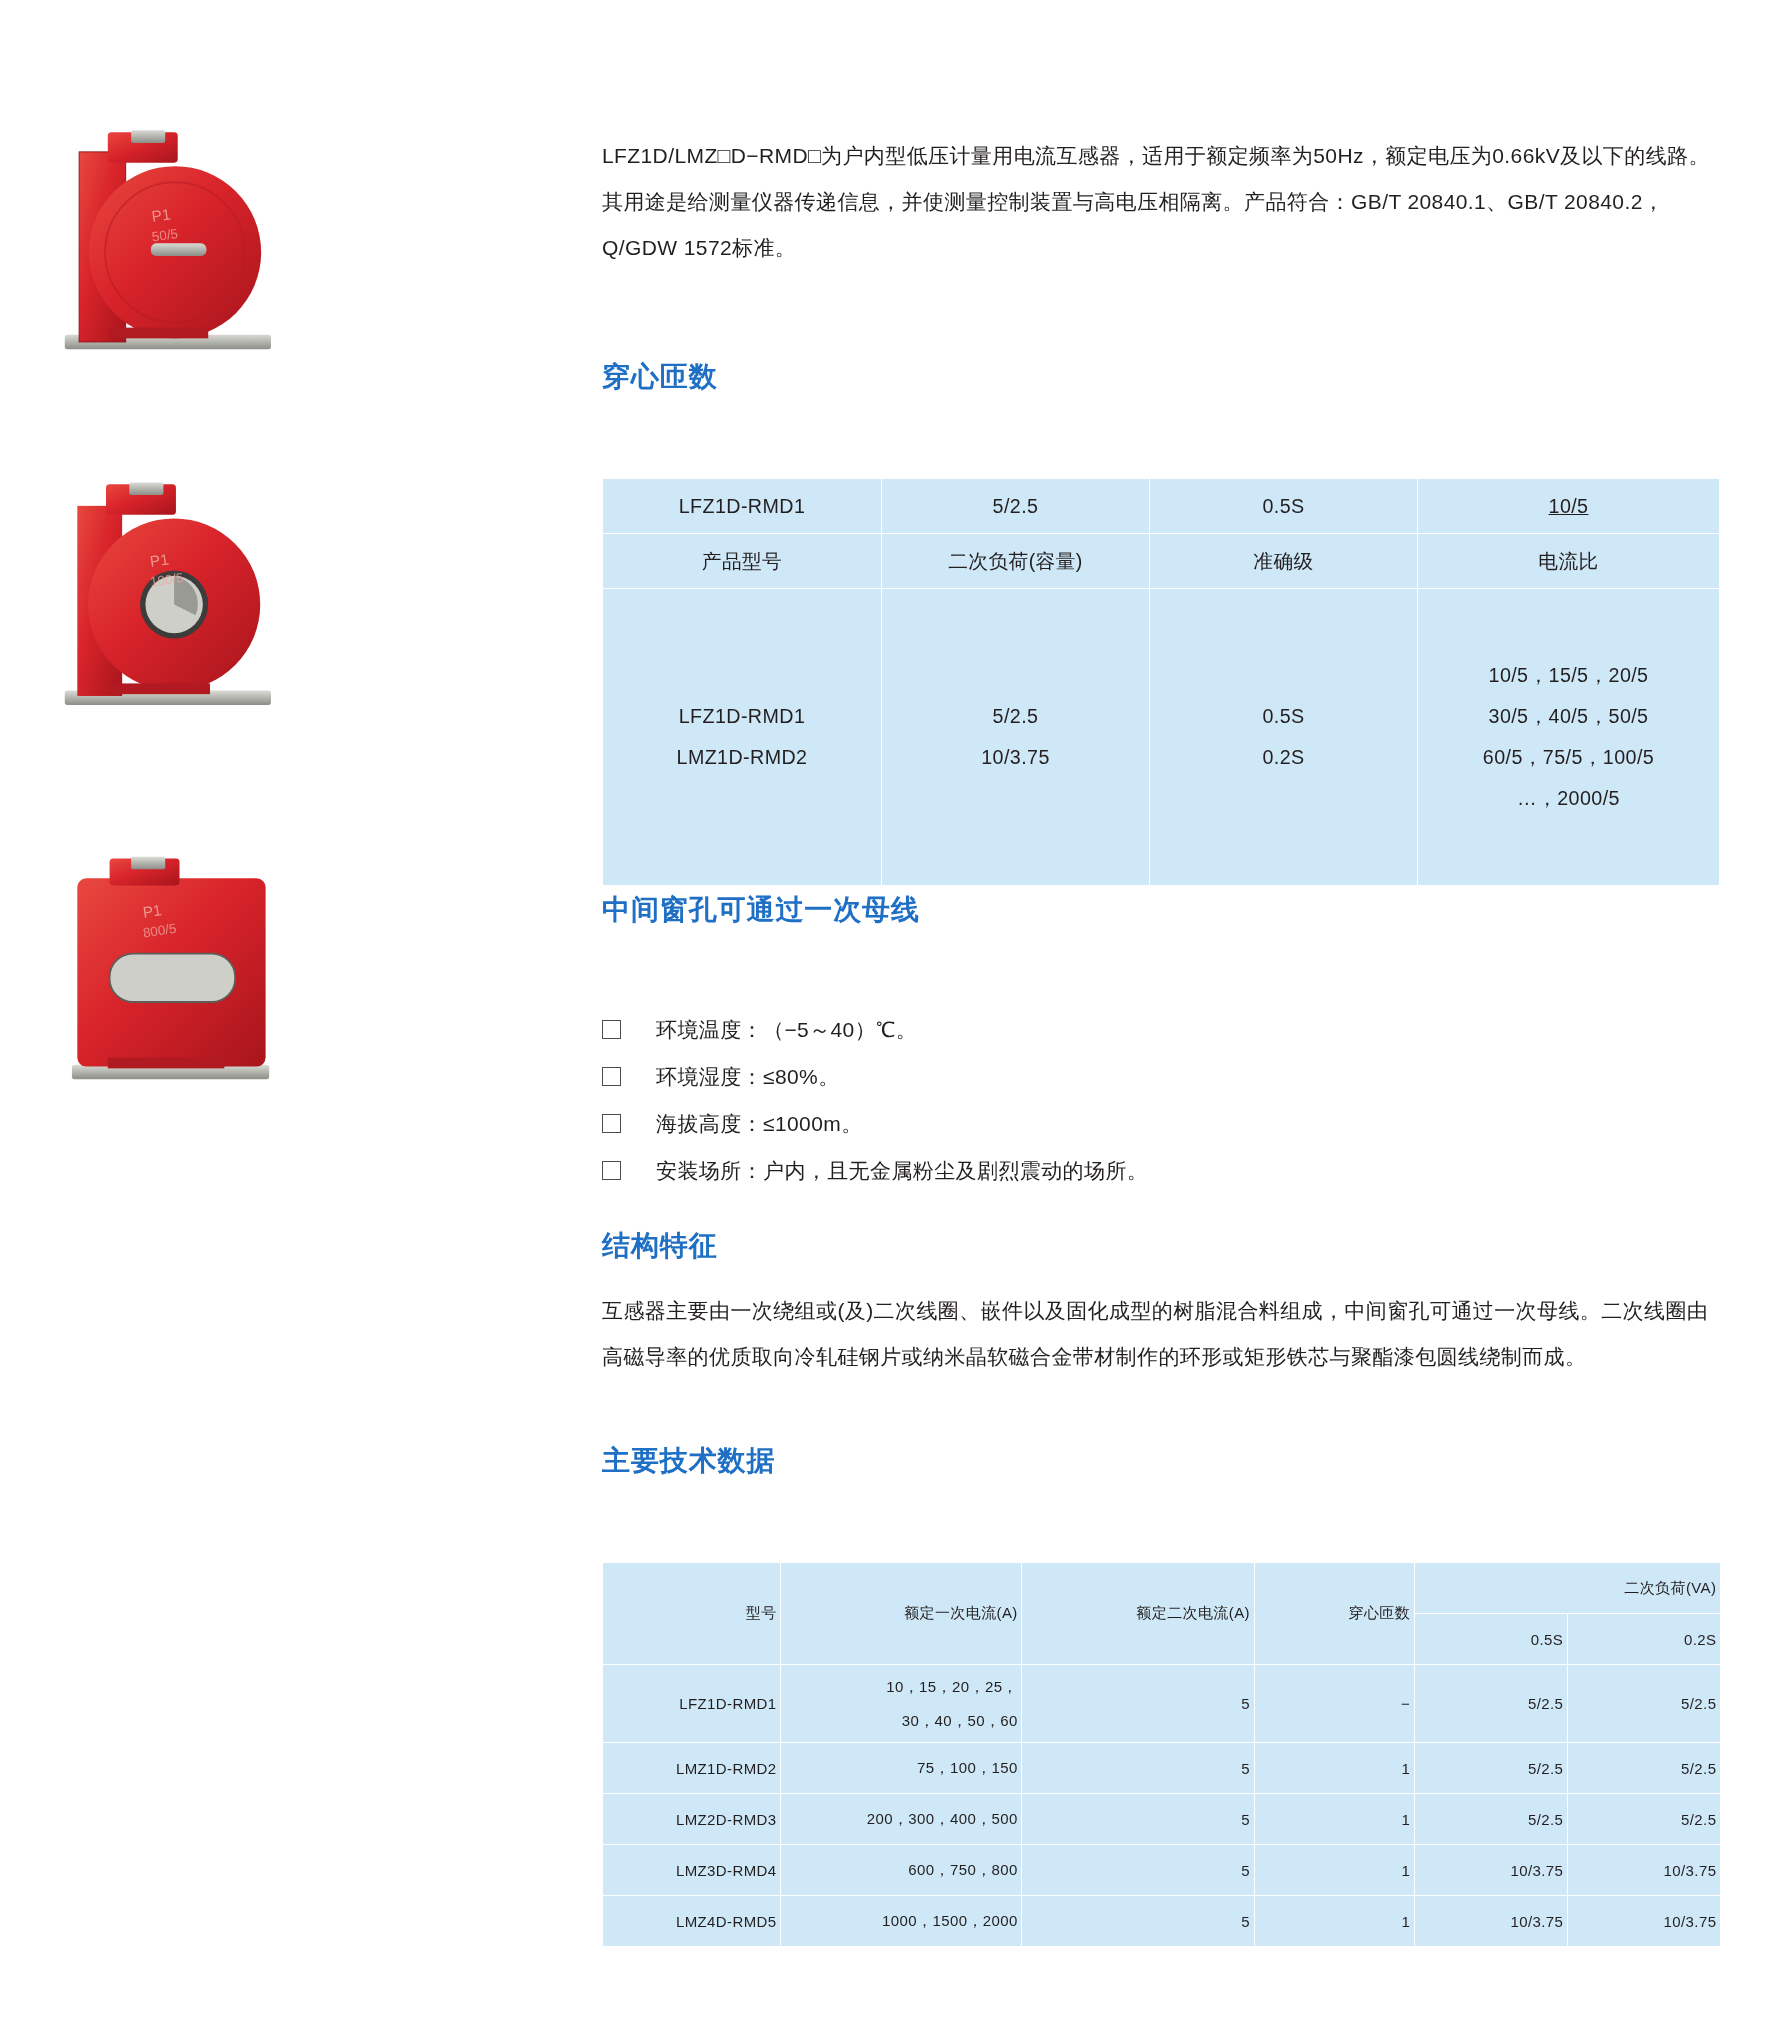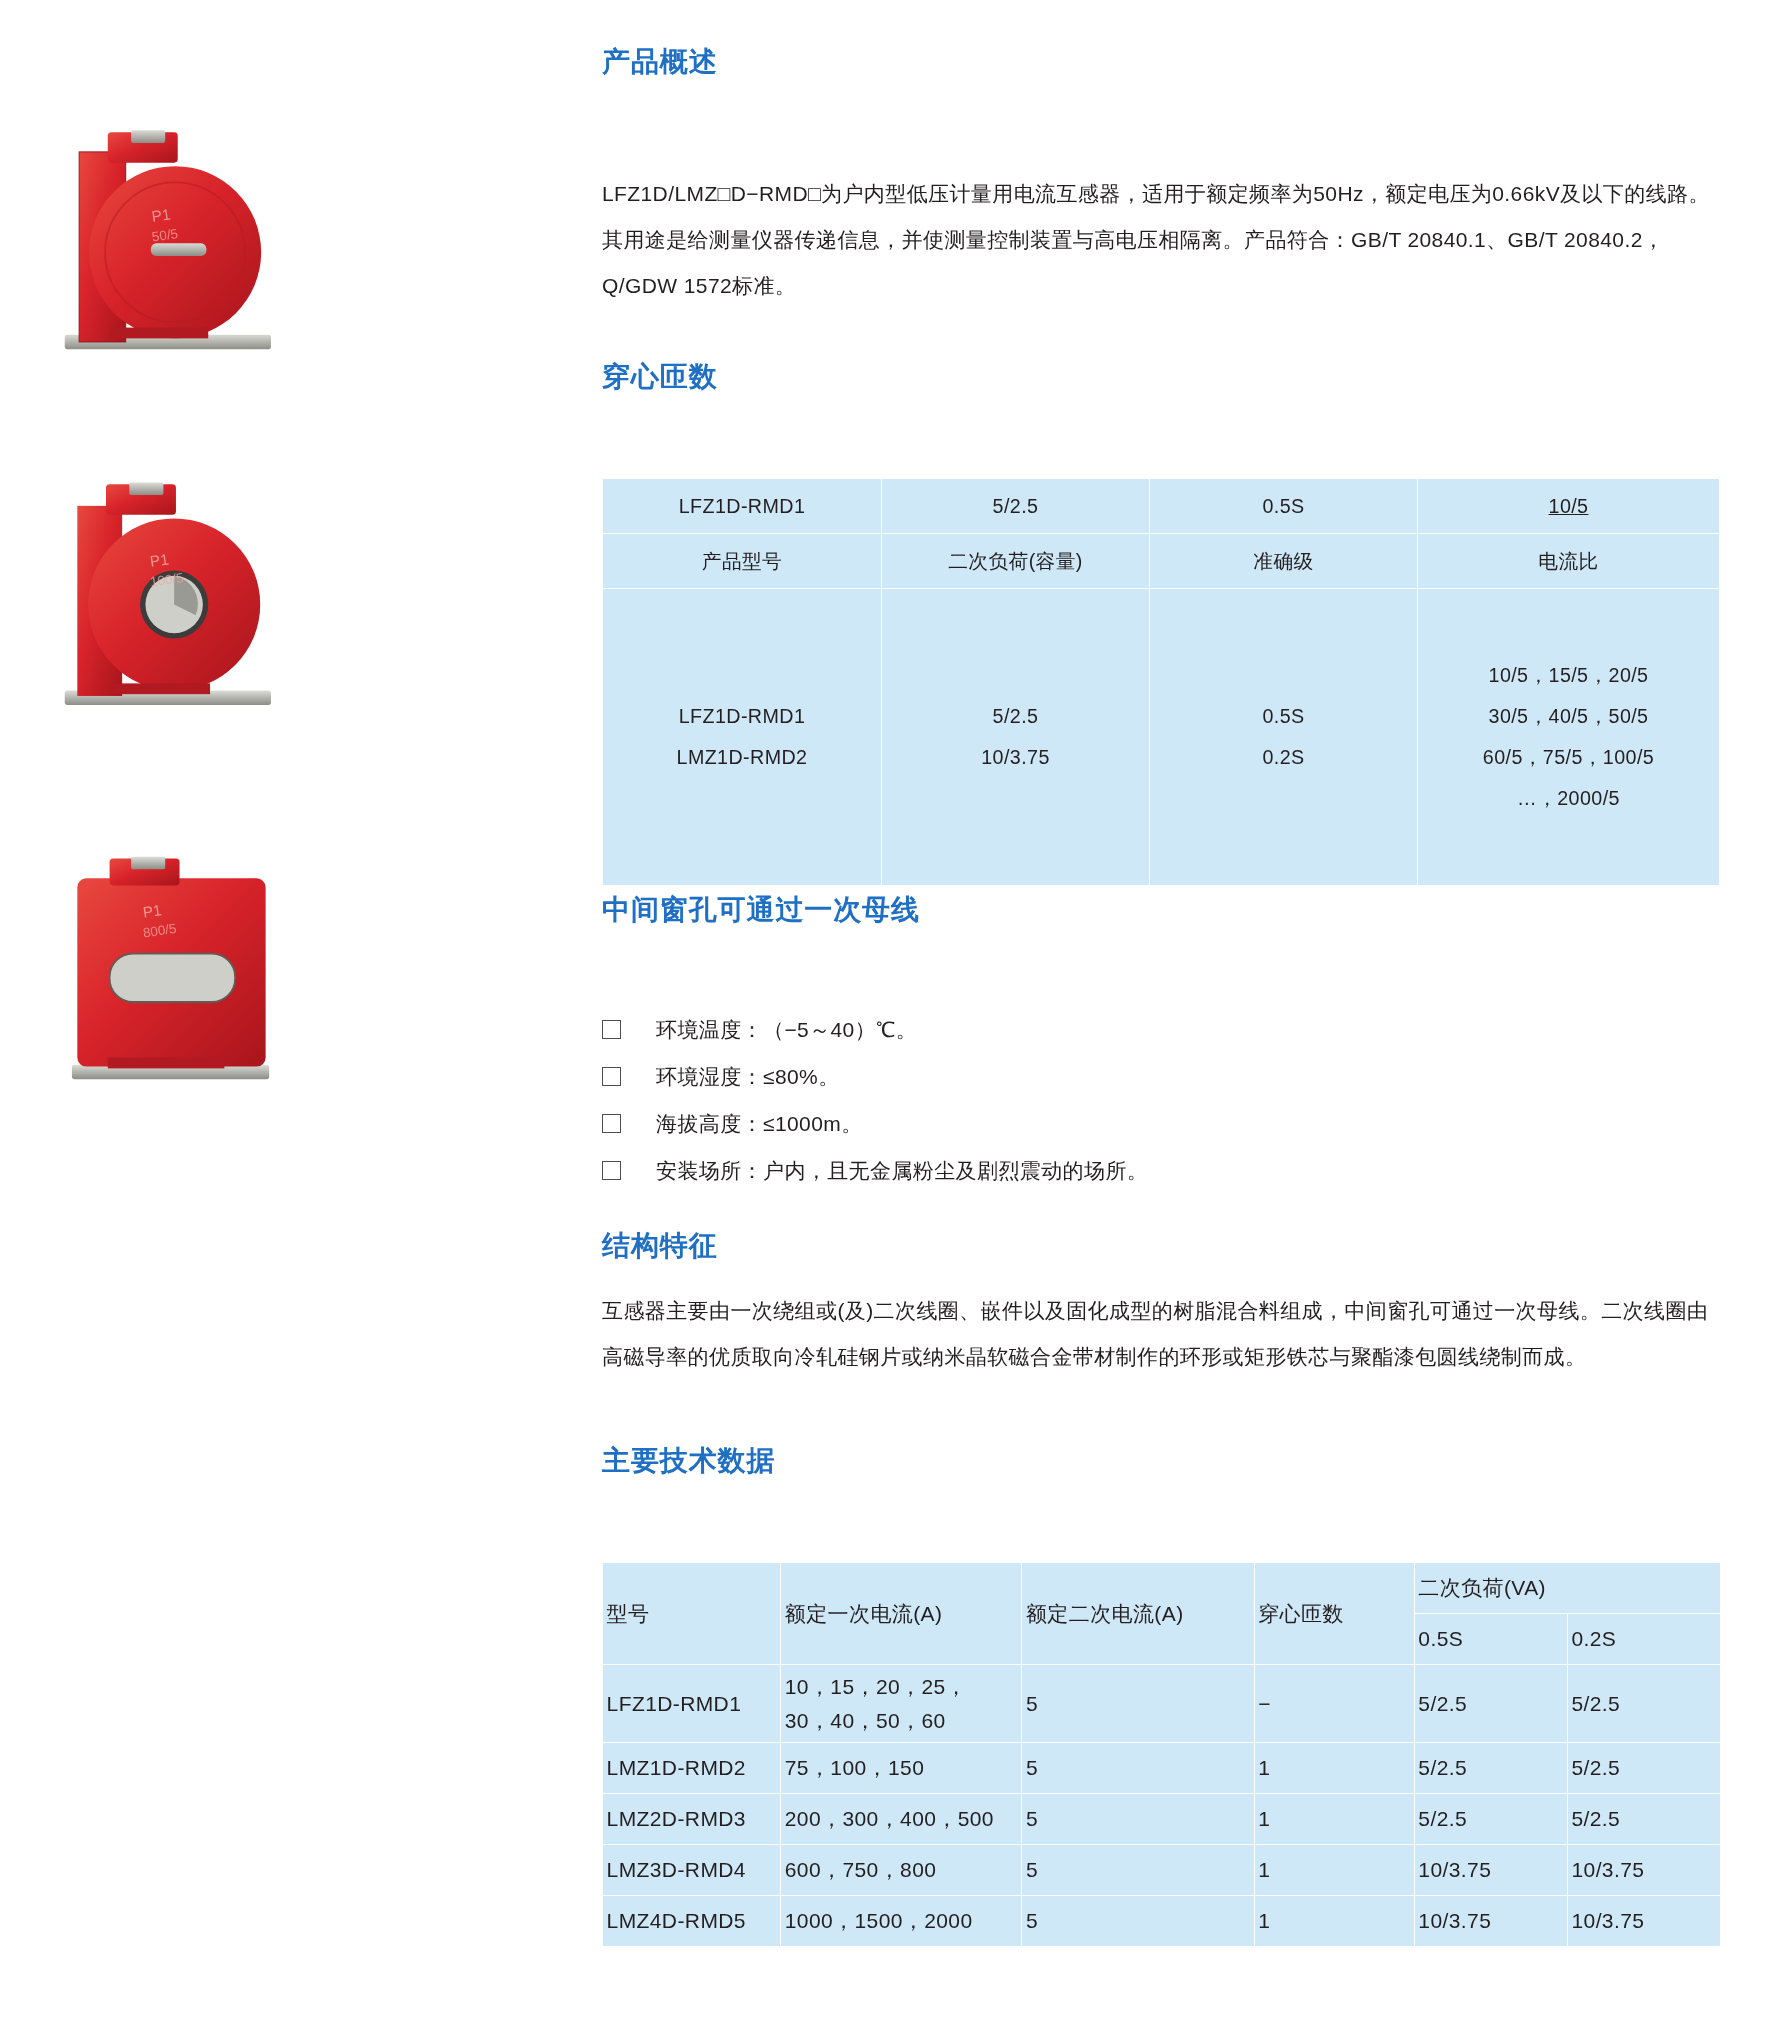--- a/index.html
+++ b/index.html
@@ -99,27 +99,27 @@
 
   
   table.tech {
     width: 1119px;
     margin-top: 82px;
     table-layout: fixed;
   }
   table.tech td, table.tech th {
     border: 0.9px solid #ffffff;
     background: #cfe8f7;
-    text-align: left;
+    text-align: right;
     vertical-align: middle;
     font-weight: normal;
     padding: 0 3.6px;
     height: 50px;
     letter-spacing: 0.4px;
-    font-size: 21px;
+    font-size: 15px;
   }
   table.tech td.tall { height: 77px; line-height: 34px; }
   .col-model { width: 170px; }
   .col-prim { width: 233px; }
   .col-sec { width: 224px; }
   .col-turns { width: 152px; }
   .col-load { width: 170px; }
 
   
   ul.cond-list {
@@ -243,21 +243,20 @@
         <text x="100" y="80" fill="#f0a9a2" font-family="'Liberation Sans',sans-serif" font-size="17" opacity="0.85" transform="rotate(-8 100 80)">P1</text>
         <text x="100" y="102" fill="#f0a9a2" font-family="'Liberation Sans',sans-serif" font-size="15" opacity="0.75" transform="rotate(-8 100 102)">800/5</text>
         <rect x="60" y="236" width="130" height="12" fill="#b01a20"></rect>
       </svg>
     </div>
   </div>
 
   <div class="content">
 
     <section class="block-overview">
-      <h2 class="section-title">产品概述</h2>
       <p class="para">LFZ1D/LMZ□D−RMD□为户内型低压计量用电流互感器，适用于额定频率为50Hz，额定电压为0.66kV及以下的线路。其用途是给测量仪器传递信息，并使测量控制装置与高电压相隔离。产品符合：GB/T 20840.1、GB/T 20840.2，Q/GDW 1572标准。</p>
     </section>
 
     <section class="block-guide">
       <h2 class="section-title">穿心匝数</h2>
       <table class="guide">
         <tbody>
             <tr>
           <td class="first-col">LFZ1D-RMD1</td>
           <td class="c2">5/2.5</td>

